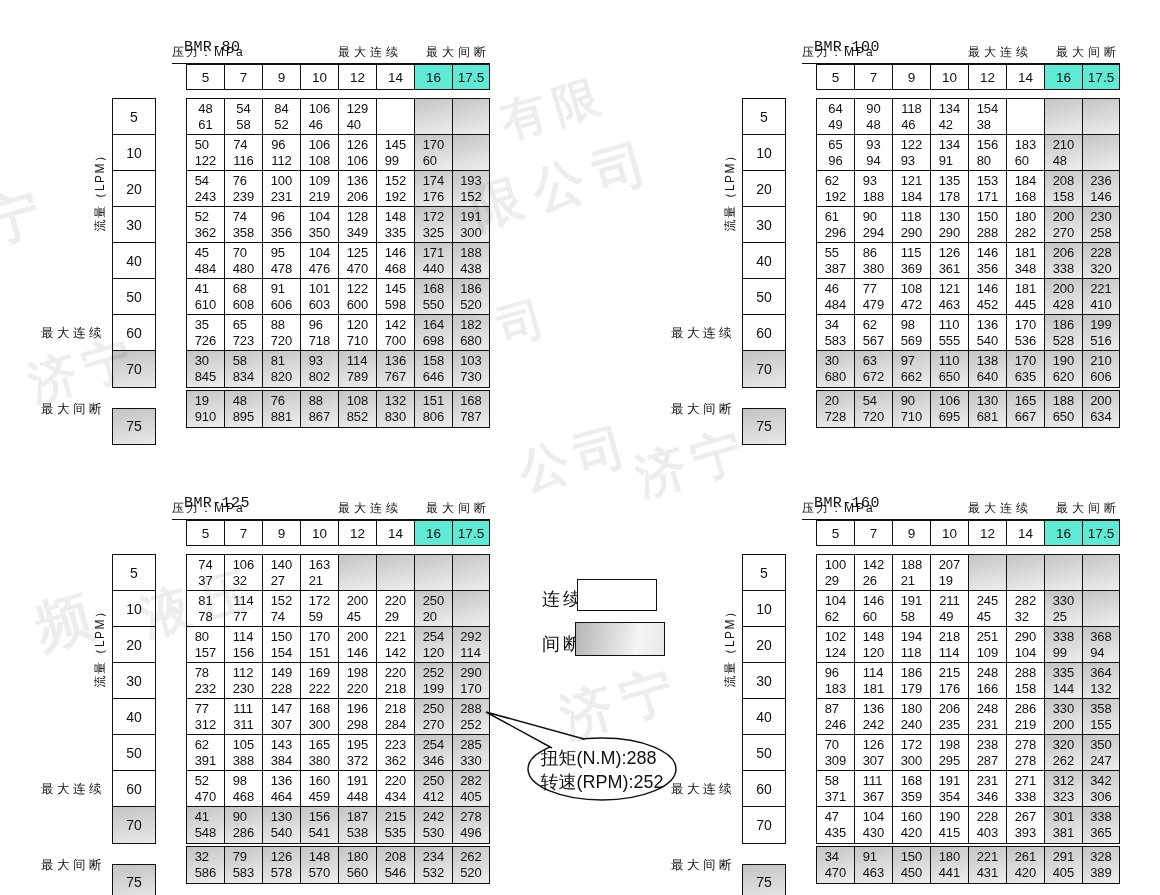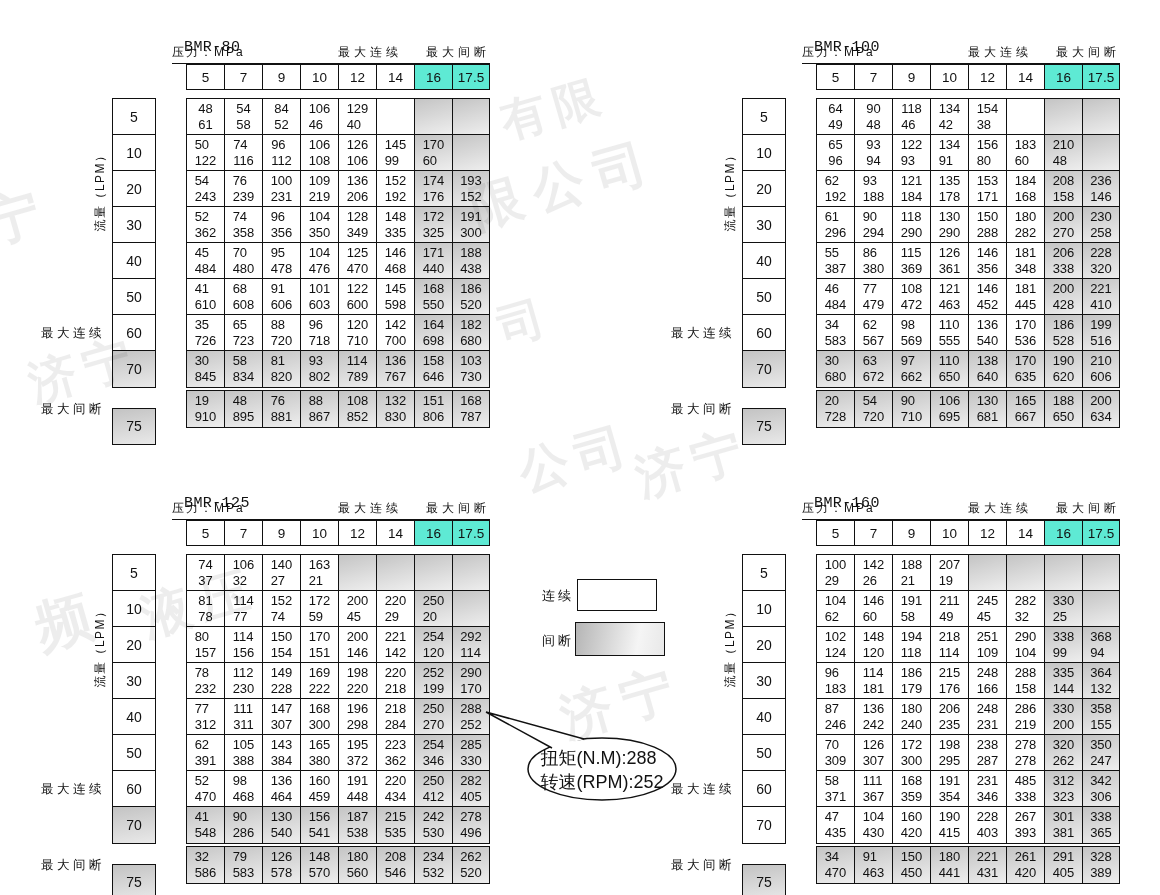--- a/index.html
+++ b/index.html
@@ -63,21 +63,21 @@
   .cv{text-align:left;font-size:13px;line-height:15.5px;}
 
   .vlabel{position:absolute;left:72px;top:172px;white-space:nowrap;font-size:12px;
           letter-spacing:1.5px;transform:translate(-50%,-50%) rotate(-90deg);}
   .side-label{position:absolute;right:398px;font-size:12.5px;letter-spacing:3.5px;
               white-space:nowrap;}
   .side-label.cont{top:307px;}
   .side-label.inter{top:383px;}
 
   
-  .legend-label{position:absolute;font-size:13px;letter-spacing:3px;z-index:2;}
+  .legend-label{position:absolute;font-size:18px;letter-spacing:3px;z-index:2;}
   #lg-cont-label{left:542px;top:587px;}
   #lg-int-label{left:542px;top:632px;}
   .lg-box{position:absolute;border:1.5px solid #111;z-index:2;}
   #lg-cont-box{left:577px;top:579px;width:78px;height:30px;background:#fff;}
   #lg-int-box{left:575px;top:622px;width:88px;height:32px;
               background:linear-gradient(100deg,#b5b5b5,#f5f5f5 70%,#e8e8e8);}
 
   
   #overlay{position:absolute;left:0;top:0;z-index:2;pointer-events:none;}
   .callout-text{position:absolute;left:602px;top:770px;transform:translate(-50%,-50%);
@@ -1822,21 +1822,21 @@
           </div>
         </div>
         <div class="cell">
           <div class="cv">
             <div class="">231</div>
             <div class="">346</div>
           </div>
         </div>
         <div class="cell">
           <div class="cv">
-            <div class="">485</div>
+            <div class="">271</div>
             <div class="">338</div>
           </div>
         </div>
         <div class="cell shade">
           <div class="cv">
             <div class="">312</div>
             <div class="">323</div>
           </div>
         </div>
         <div class="cell shade">

